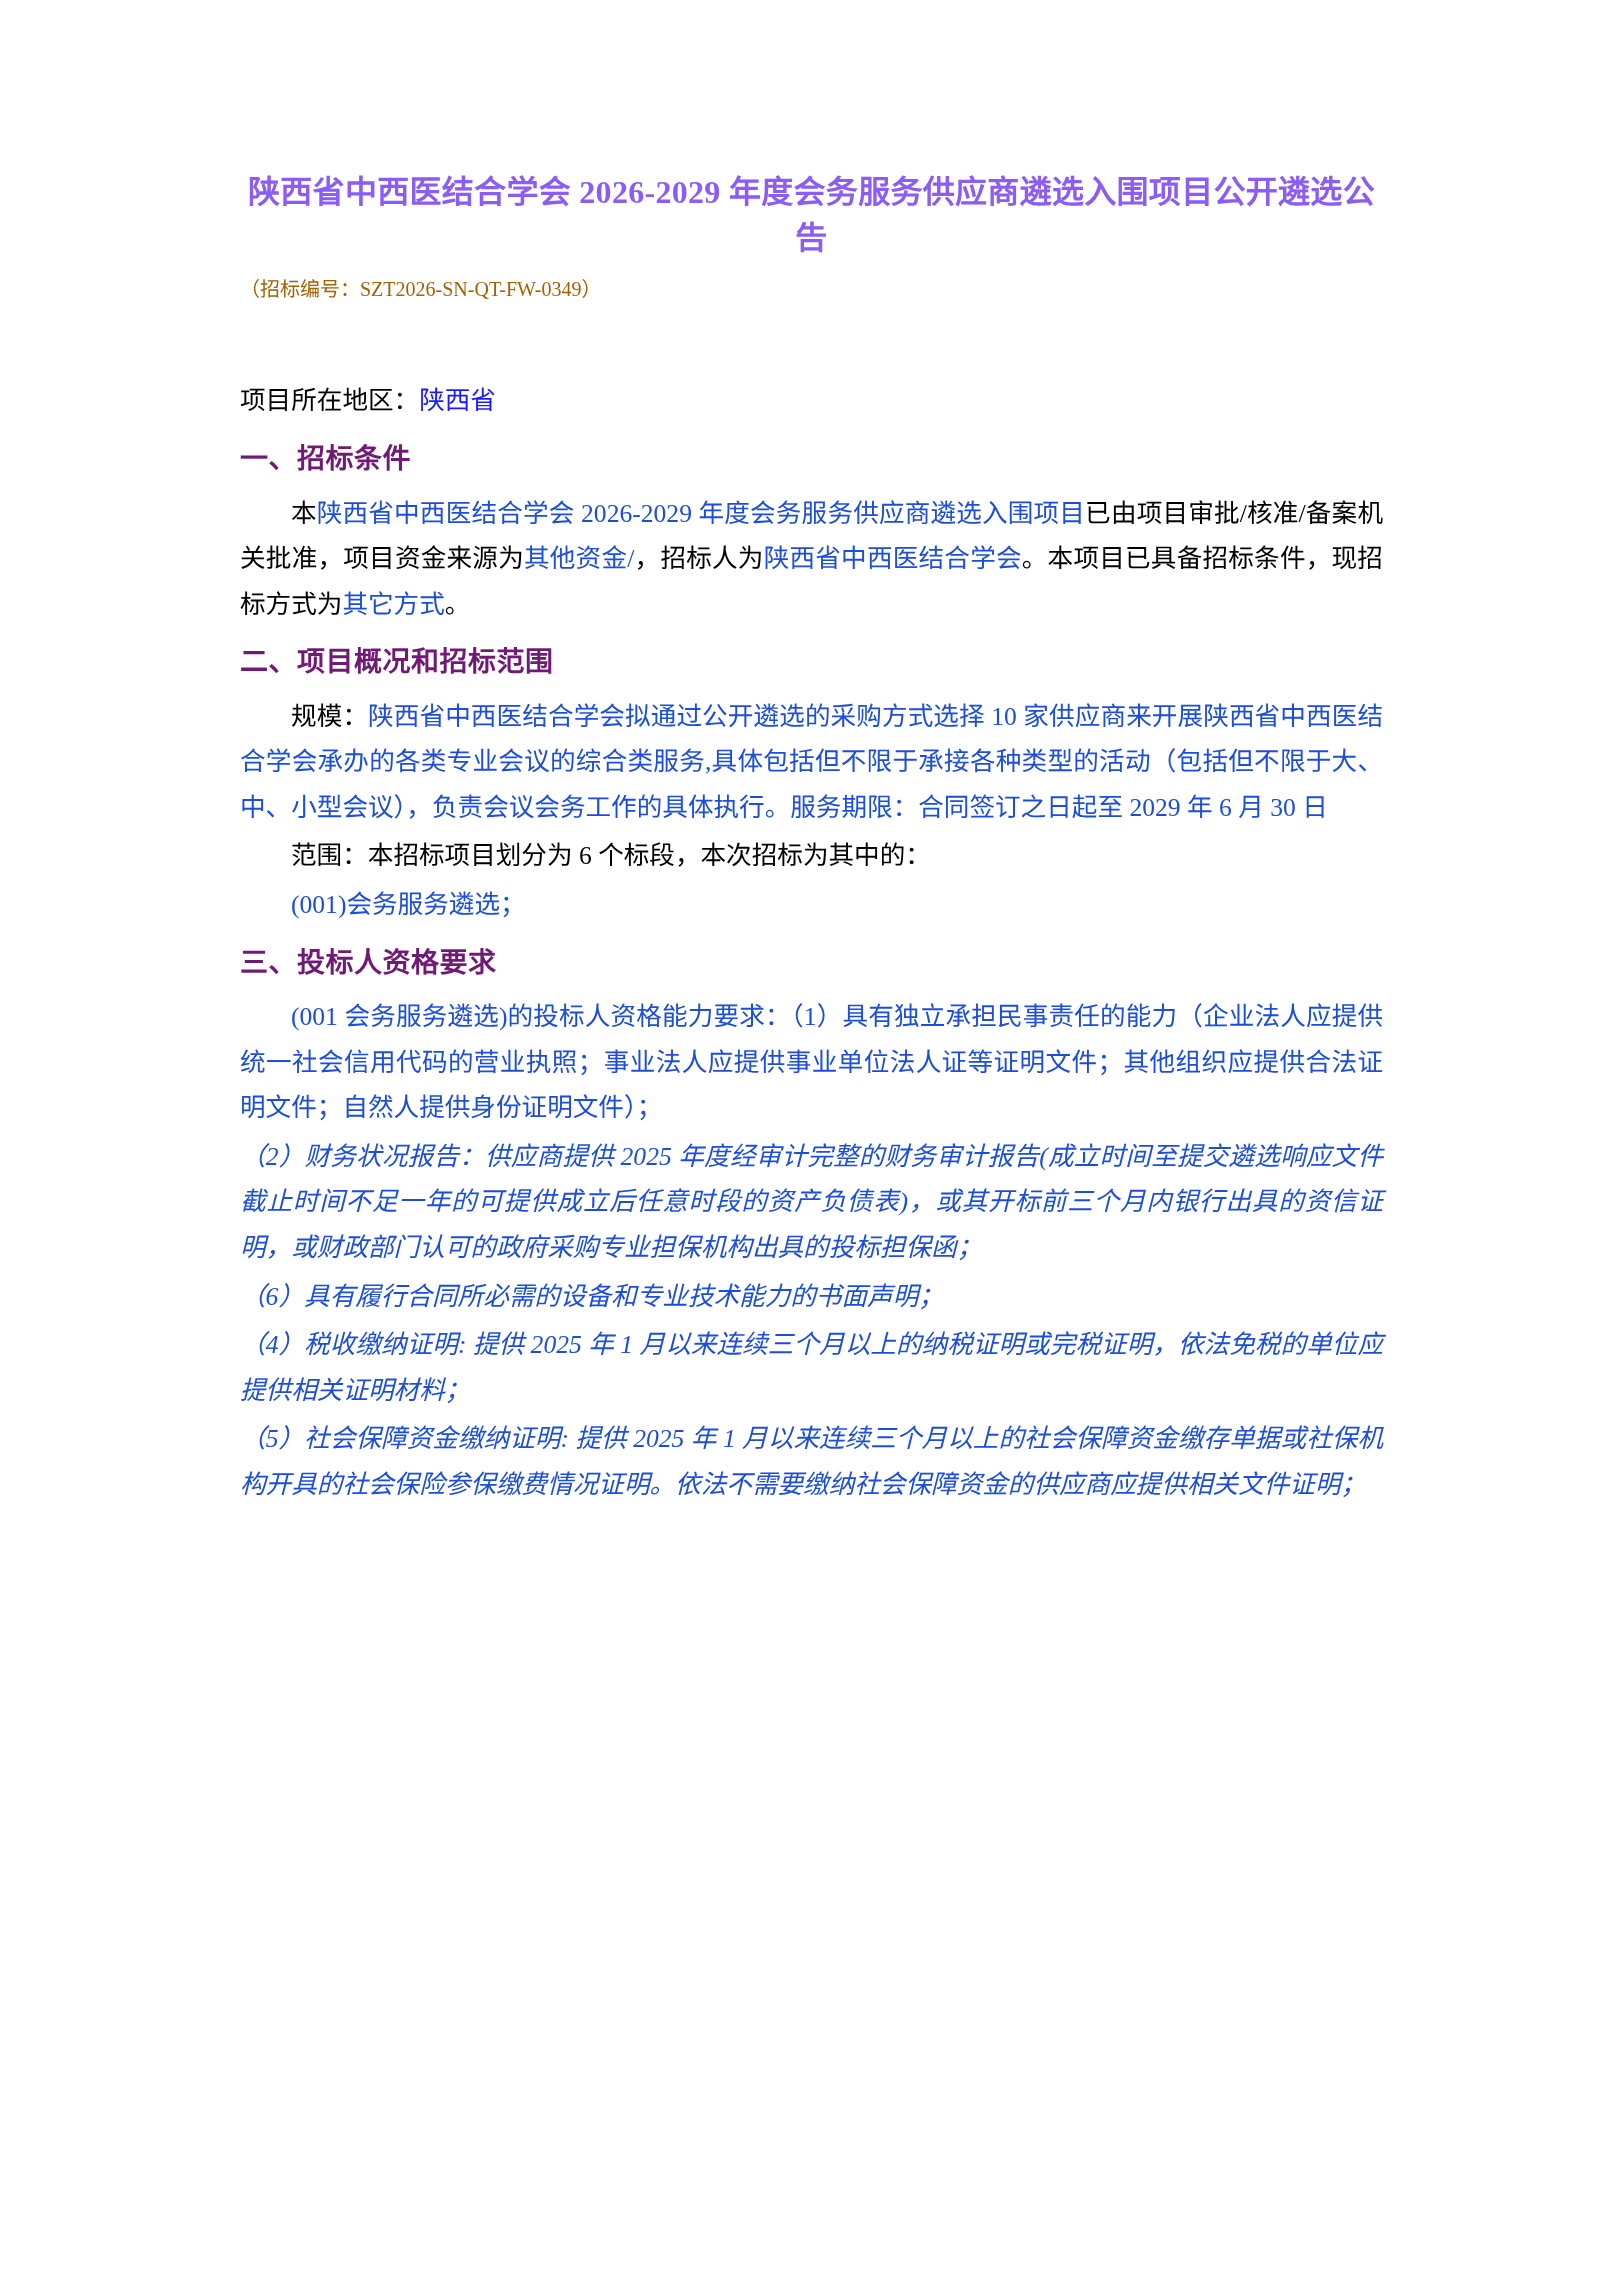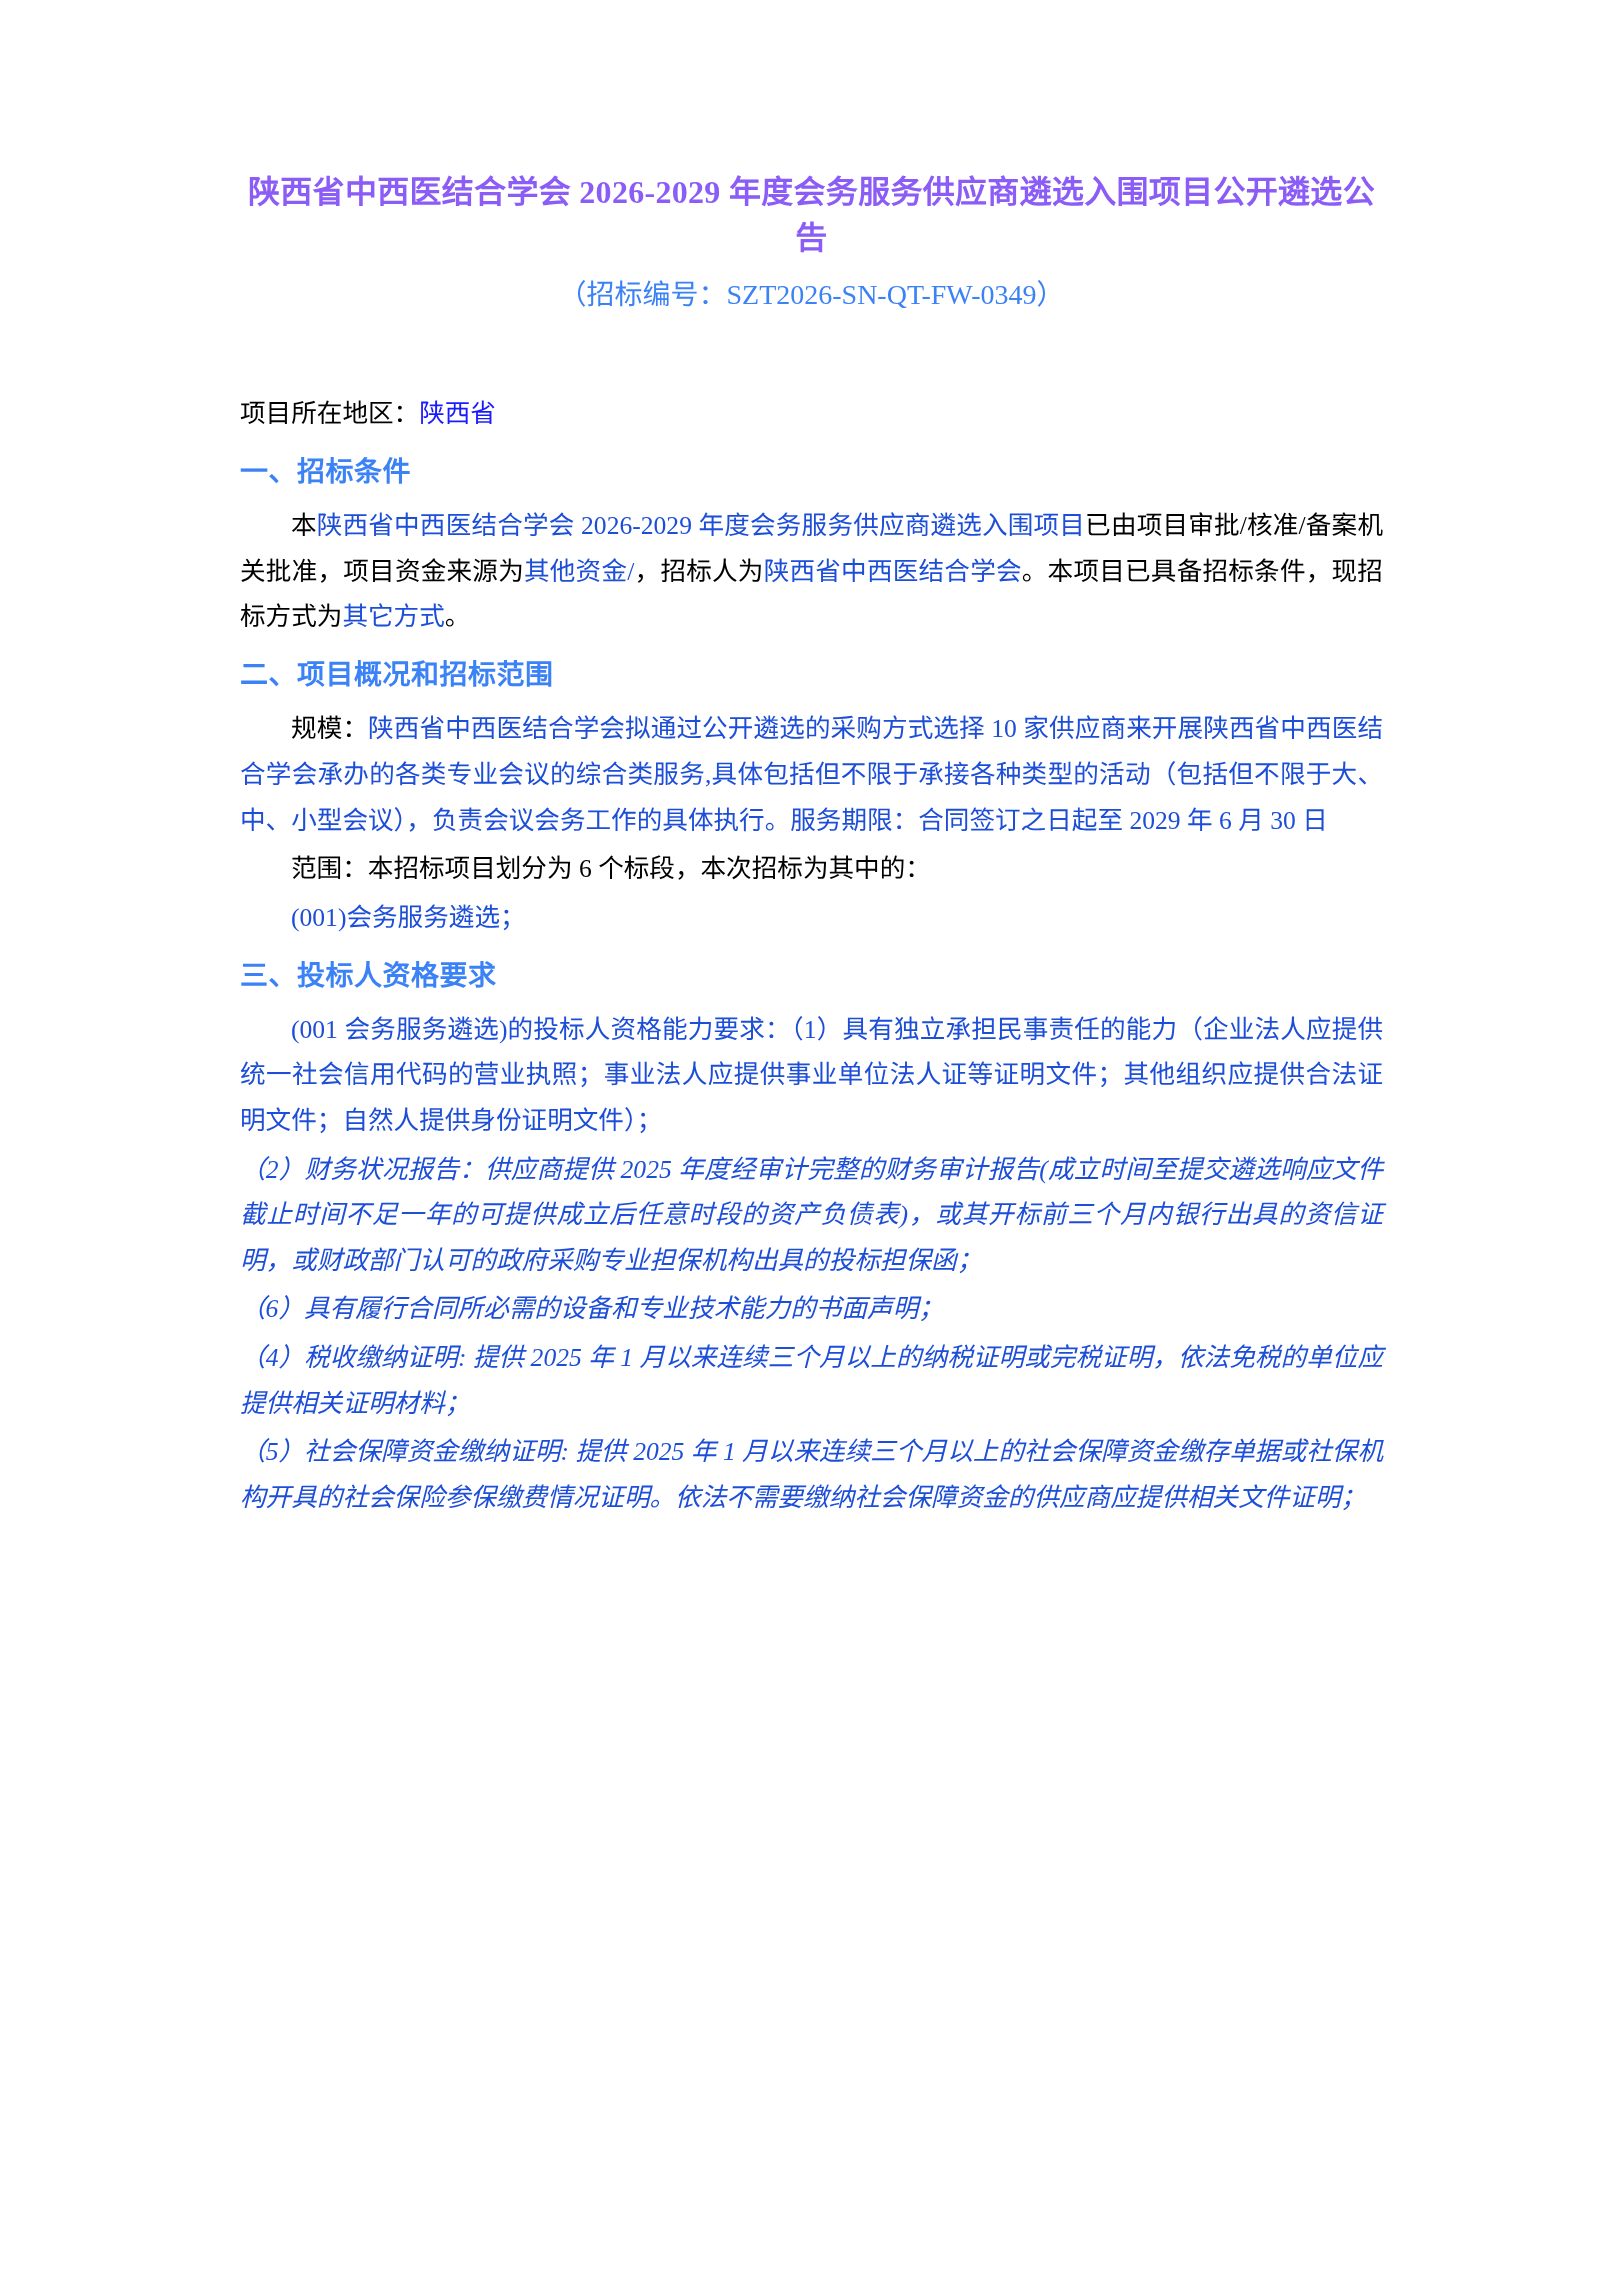--- a/index.html
+++ b/index.html
@@ -25,39 +25,39 @@
   .doc-title {
     text-align: center;
     font-size: 32px;
     line-height: 1.45;
     font-weight: 700;
     color: #8b5cf6;
     letter-spacing: 0.3px;
     margin: 0 0 0 0;
   }
   .doc-subtitle {
-    text-align: center;
-    font-size: 28px;
+    text-align: left;
+    font-size: 20px;
     line-height: 1.6;
-    color: #3b82f6;
+    color: #a16207;
     margin-top: 11.2px;
     font-weight: 400;
   }
   .spacer-lg { height: 77px; }
   .region-line {
     font-size: 25.6px;
     line-height: 1.5;
     color: #000000;
     margin-bottom: 18px;
   }
   .region-line .val { color: #1a1aff; }
   h2.section {
     font-size: 28px;
     font-weight: 700;
-    color: #3b82f6;
+    color: #701a75;
     margin: 14.3px 0 10.2px 0;
     line-height: 1.5;
     letter-spacing: 0.5px;
   }
   p.para {
     font-size: 25.6px;
     line-height: 1.78;
     margin: 0 0 3.1px 0;
     text-indent: 51px;
     color: #1a1aff;

